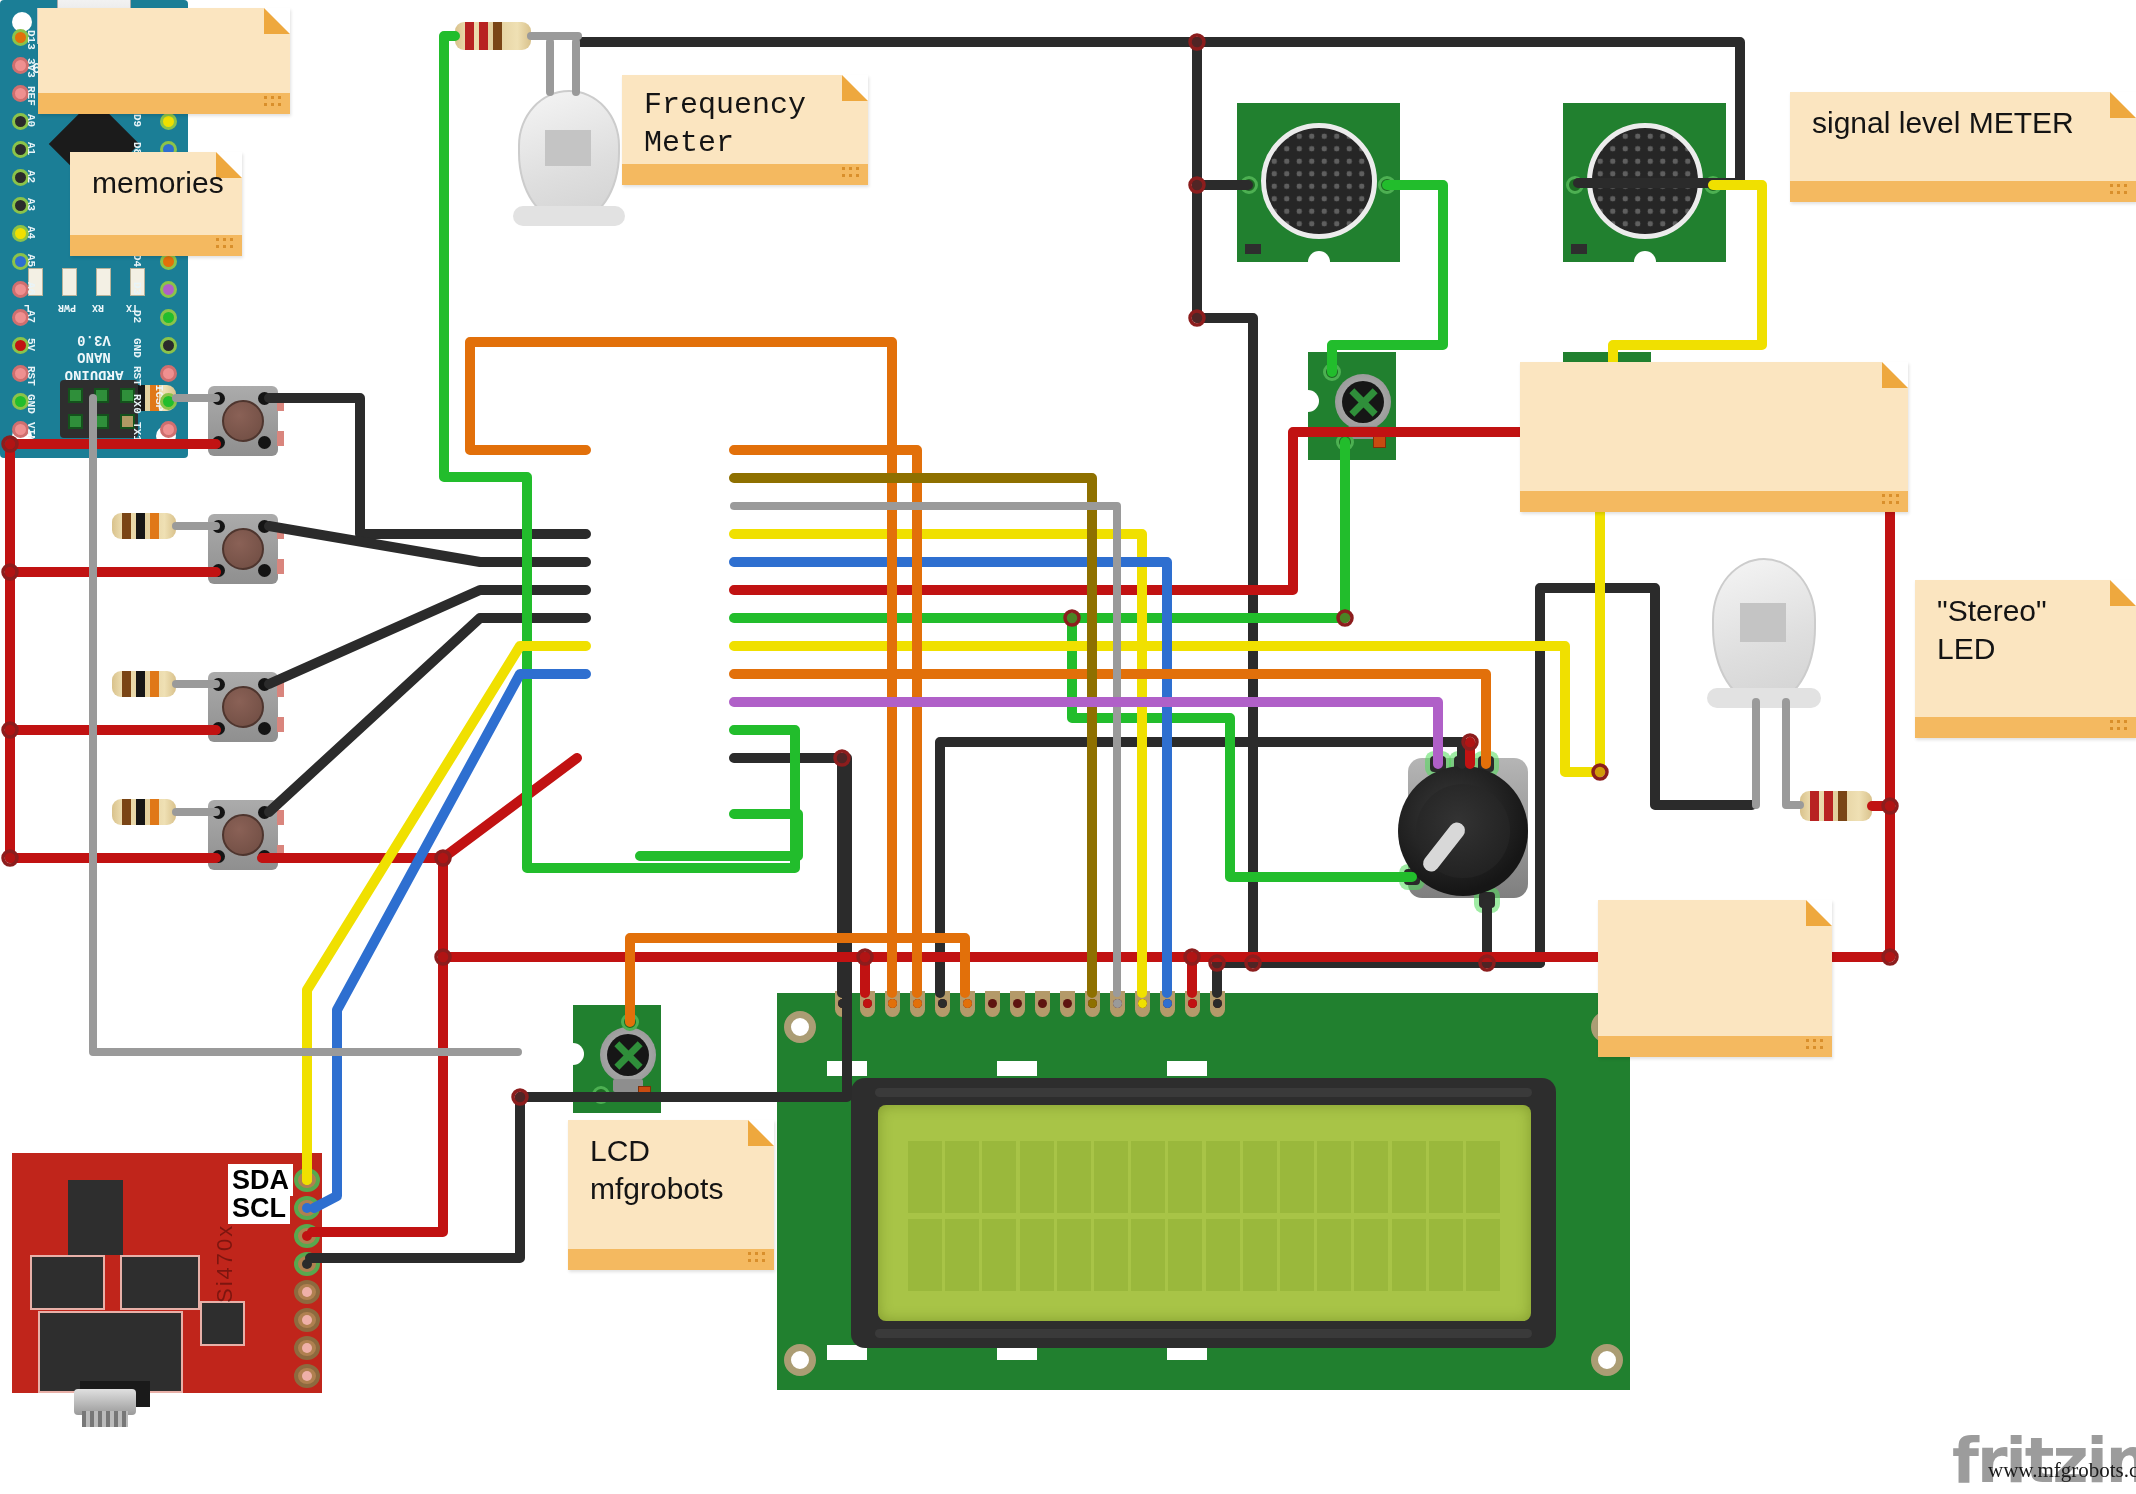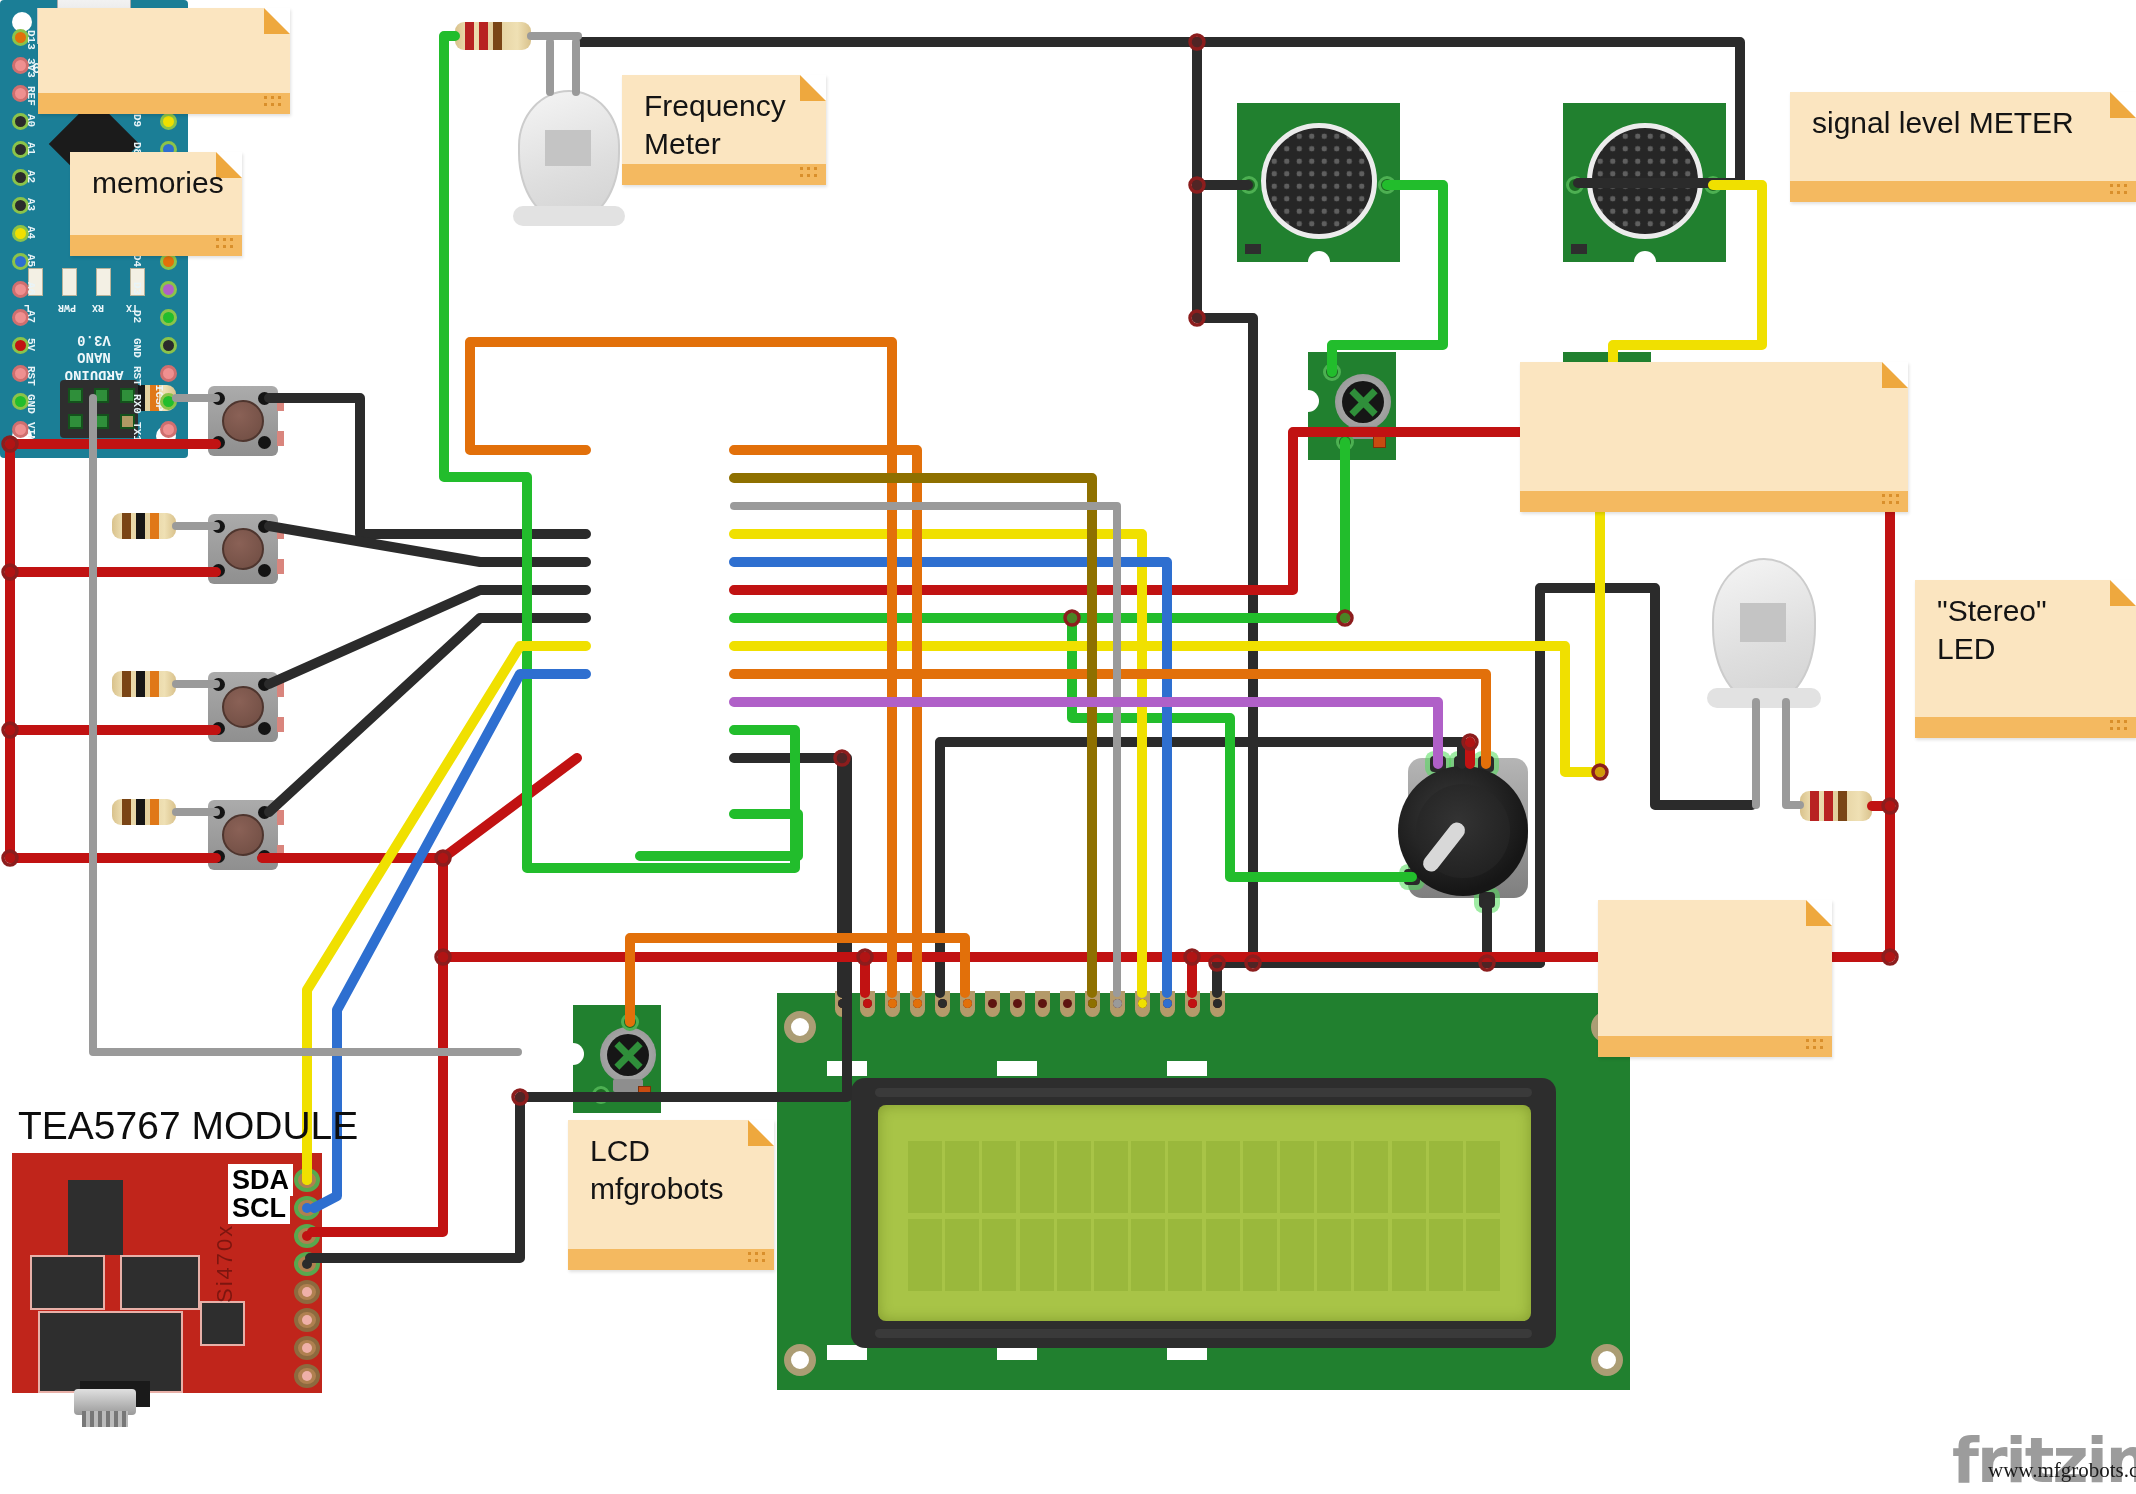--- a/index.html
+++ b/index.html
@@ -574,21 +574,21 @@
         <div class="dots"></div>
       </div>
       <div class="note" style="left: 70px; top: 152px; width: 172px; height: 104px; text-align: right;">
         <div class="fold"></div>
         <div class="strip"></div>
         <div class="dots"></div>
         <div class="txt">
           <div>memories</div>
         </div>
       </div>
-      <div class="note" style="left: 622px; top: 75px; width: 204px; height: 110px;">
+      <div class="note" style="left: 622px; top: 75px; width: 246px; height: 110px; font-family: Liberation Mono, monospace;">
         <div class="fold"></div>
         <div class="strip"></div>
         <div class="dots"></div>
         <div class="txt">
           <div>Frequency Meter</div>
         </div>
       </div>
       <div class="note" style="left: 1790px; top: 92px; width: 346px; height: 110px;">
         <div class="fold"></div>
         <div class="strip"></div>
@@ -619,16 +619,15 @@
       <div class="note" style="left: 568px; top: 1120px; width: 206px; height: 150px;">
         <div class="fold"></div>
         <div class="strip"></div>
         <div class="dots"></div>
         <div class="txt">
           <div>LCD</div>
           <div>mfgrobots</div>
         </div>
       </div>
     </div>
-  <div id="tea-title" style="left:18px;top:1104px;">TEA5767 MODULE</div>
   <div id="fritzing" style="left:1952px;top:1424px;">fritzing</div>
   <div id="watermark" style="left:1988px;top:1458px;">www.mfgrobots.com</div>
 </div>
 
 </body></html>

